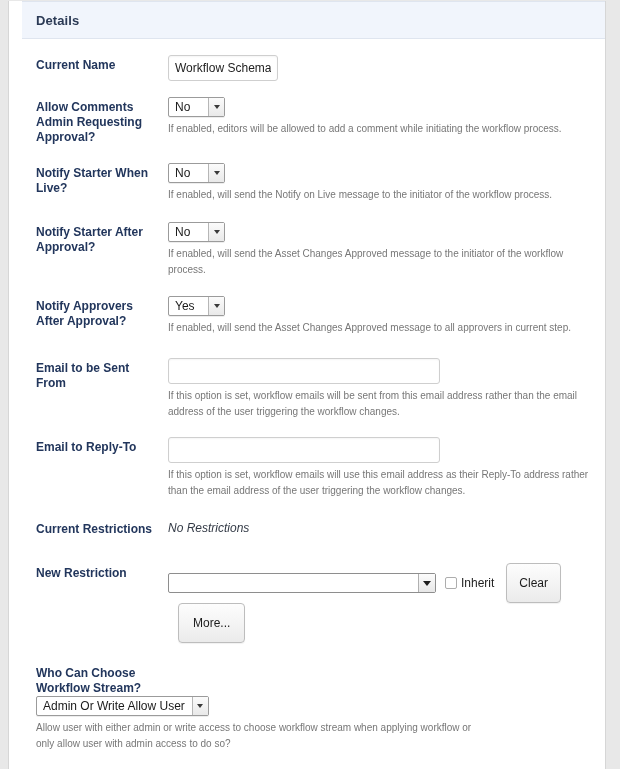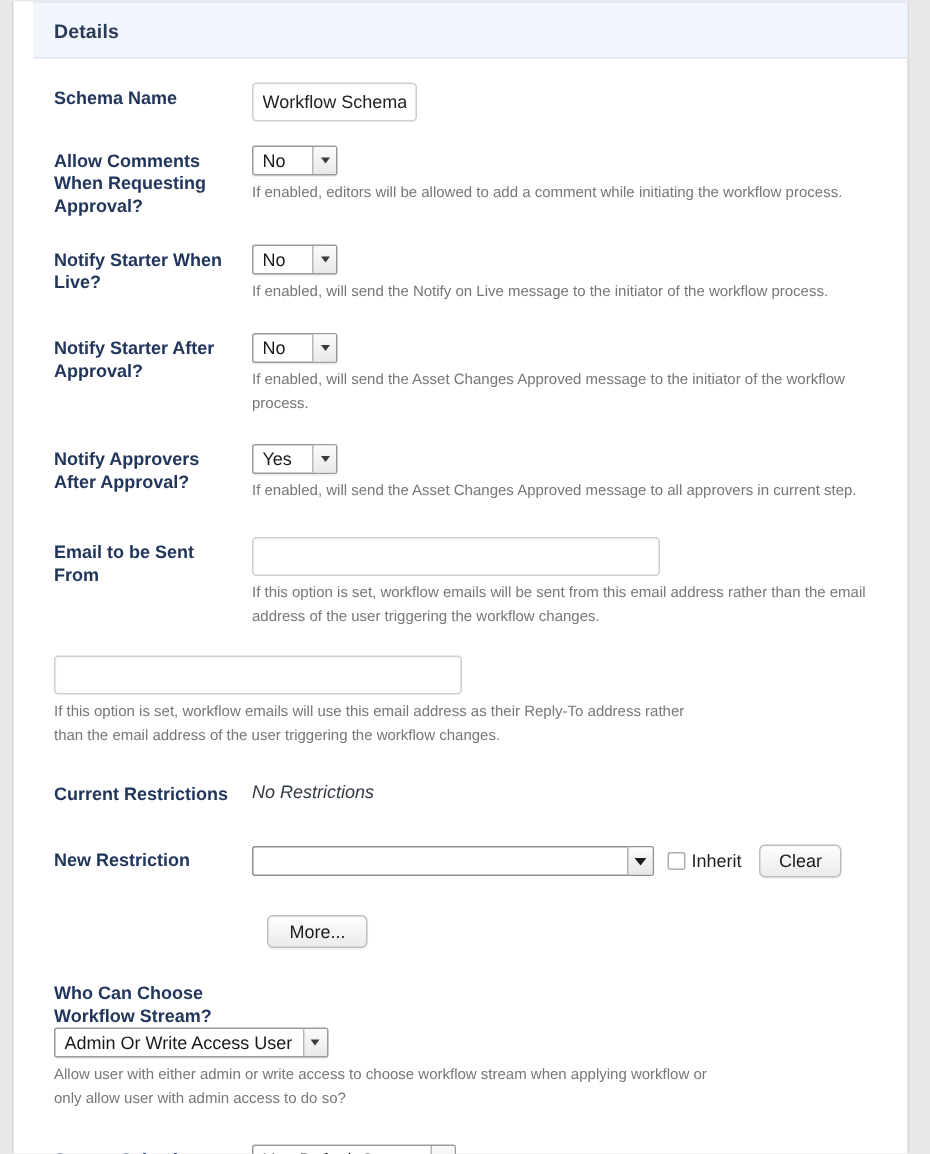--- a/index.html
+++ b/index.html
@@ -85,21 +85,21 @@
   
   .r-schema       { margin-top: 16px; }
   .r-allow        { margin-top: 16px; }
   .r-notifylive   { margin-top: 18px; }
   .r-notifyafter  { margin-top: 19px; }
   .r-notifyappr   { margin-top: 18px; }
   .r-emailfrom    { margin-top: 22px; }
   .r-emailreply   { margin-top: 17px; }
   .r-currentres   { margin-top: 20px; }
   .r-newres       { margin-top: 26px; }
-  .r-morebtn      { margin-top: 25px; padding-left: 156px; }
+  .r-morebtn      { margin-top: 0; padding-left: 156px; }
   .r-whocan       { margin-top: 20px; flex-direction: column; }
   .r-streamsel    { margin-top: 22px; }
 
   
   .text-input {
     font-family: "Liberation Sans", sans-serif;
     font-size: 12px;
     color: #222;
     height: 26px;
     box-sizing: border-box;
@@ -216,21 +216,21 @@
   }
 
   
   .btn {
     display: inline-flex;
     align-items: center;
     justify-content: center;
     font-family: "Liberation Sans", sans-serif;
     font-size: 12px;
     color: #1b1b1b;
-    height: 22px;
+    height: 40px;
     padding: 0 12px;
     border: 1px solid #bdbdbd;
     border-radius: 4px;
     background: linear-gradient(to bottom, #fdfdfd 0%, #ebebeb 100%);
     box-shadow: 0 1px 1px rgba(0,0,0,0.06);
     cursor: default;
     vertical-align: middle;
     box-sizing: border-box;
     white-space: nowrap;
   }
@@ -255,28 +255,28 @@
 
 <div class="panel">
 
   <div class="panel-header">
     <span class="title">Details</span>
   </div>
 
   <div class="panel-body">
 
     <div class="row r-schema">
-      <div class="label">Schema Name</div>
+      <div class="label">Current Name</div>
       <div class="field">
         <input class="text-input w-schema" type="text" value="Workflow Schema" style="">
       </div>
     </div>
 
     <div class="row r-allow">
-      <div class="label">Allow Comments When Requesting Approval?</div>
+      <div class="label">Allow Comments Admin Requesting Approval?</div>
       <div class="field">
         <div class="sel w-yesno">
           <span class="sel-text">No</span>
           <span class="sel-arrow">
               <i></i>
             </span>
         </div>
         <div class="note">If enabled, editors will be allowed to add a comment while initiating the workflow process.</div>
       </div>
     </div>
@@ -322,20 +322,21 @@
 
     <div class="row r-emailfrom">
       <div class="label">Email to be Sent From</div>
       <div class="field">
         <input class="text-input w-email" type="text" value="" style="">
         <div class="note">If this option is set, workflow emails will be sent from this email address rather than the email address of the user triggering the workflow changes.</div>
       </div>
     </div>
 
     <div class="row r-emailreply">
+      <div class="label">Email to Reply-To</div>
       <div class="field">
         <input class="text-input w-email" type="text" value="" style="">
         <div class="note">If this option is set, workflow emails will use this email address as their Reply-To address rather than the email address of the user triggering the workflow changes.</div>
       </div>
     </div>
 
     <div class="row r-currentres">
       <div class="label">Current Restrictions</div>
       <div class="field">
         <span class="static-value">No Restrictions</span>
@@ -362,21 +363,21 @@
     </div>
 
     <div class="row r-morebtn">
       <span class="btn btn-more">More...</span>
     </div>
 
     <div class="row r-whocan">
       <div class="label">Who Can Choose Workflow Stream?</div>
       <div class="field">
         <div class="sel">
-          <span class="sel-text">Admin Or Write Access User</span>
+          <span class="sel-text">Admin Or Write Allow User</span>
           <span class="sel-arrow">
               <i></i>
             </span>
         </div>
         <div class="note">Allow user with either admin or write access to choose workflow stream when applying workflow or only allow user with admin access to do so?</div>
       </div>
     </div>
 
     <div class="row r-streamsel">
       <div class="label">Stream Selection Rules No Match</div>

